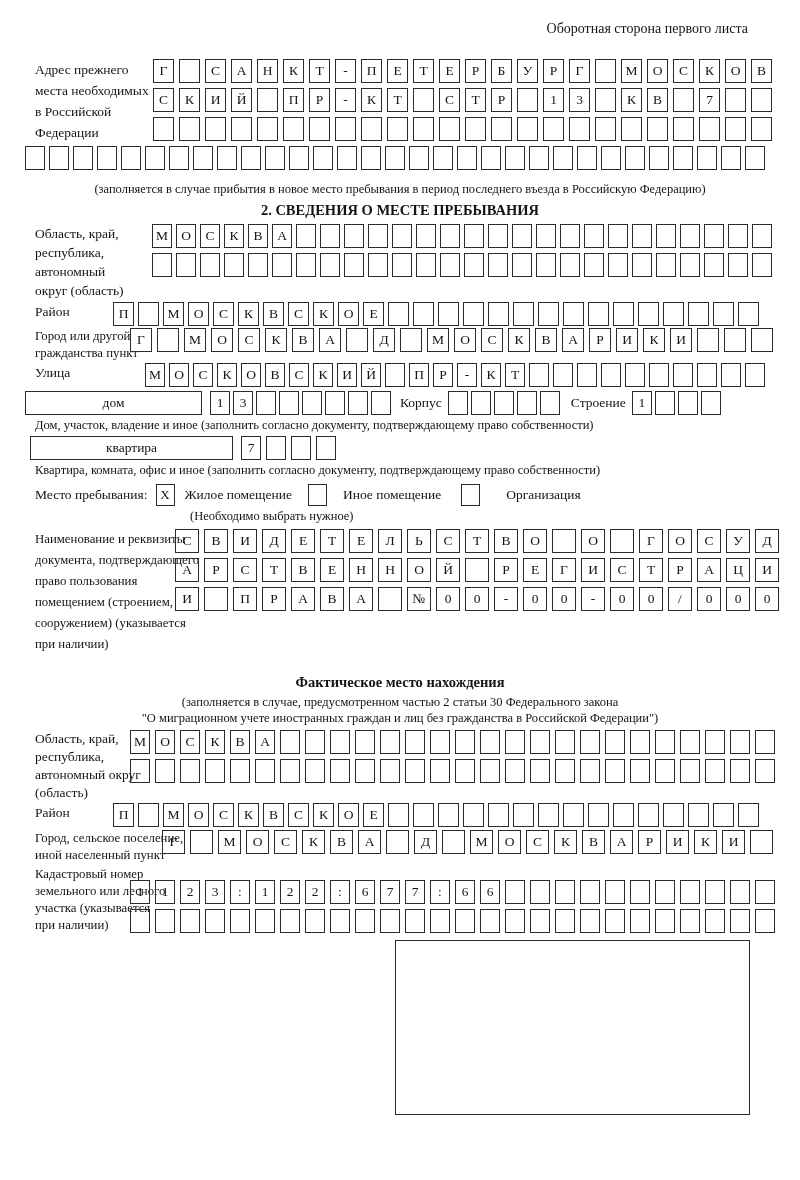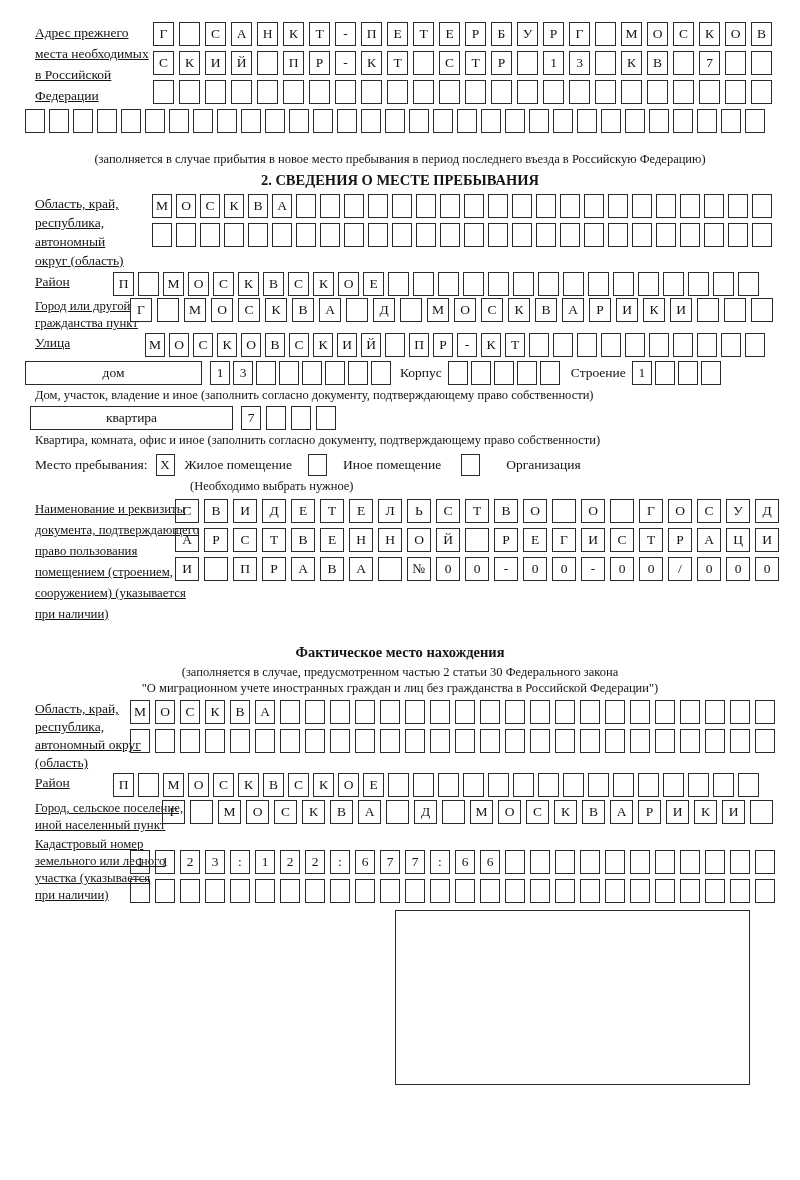--- a/index.html
+++ b/index.html
@@ -4,21 +4,21 @@
 <style>
   html,body{margin:0;padding:0;}
   body{
     width:800px;height:1180px;background:#ffffff;color:#141414;
     font-family:"Liberation Serif","DejaVu Serif",serif;
     -webkit-font-smoothing:antialiased;
   }
   .page{position:relative;width:800px;height:1180px;overflow:hidden;}
   .header{margin-top:20px;padding-right:52px;text-align:right;font-size:14px;line-height:17px;}
   .block{display:flex;align-items:flex-start;}
-  .label-col{flex:0 0 auto;text-decoration:underline;}
+  .label-col{flex:0 0 auto;}
   .lab-line{font-size:13.5px;line-height:19px;white-space:nowrap;}
   .rows{flex:0 0 auto;}
   .cellrow{display:flex;align-items:center;height:24px;}
   .cell{
     height:24px;border:1px solid #2b2b2b;box-sizing:border-box;flex:0 0 auto;
     display:flex;align-items:center;justify-content:center;
     font-size:13.5px;line-height:22px;
   }
   .wbox{
     height:24px;border:1px solid #2b2b2b;box-sizing:border-box;flex:0 0 auto;
@@ -33,20 +33,21 @@
   .caption{font-size:12.5px;line-height:16px;}
   .caption.center{text-align:center;}
   .title{text-align:center;font-weight:bold;font-size:14.5px;line-height:18px;}
   .bigbox{border:1.5px solid #2b2b2b;box-sizing:border-box;background:#fff;}
   .cap-multi{font-size:13.5px;text-align:center;line-height:17px;}
 </style>
 </head>
 <body>
 
 <div class="page">
+  <div class="header">Оборотная сторона первого листа</div>
   <div id="form-root">
       <div class="block" style="margin-top: 22px; margin-left: 35px;">
         <div class="label-col" style="width: 118px;">
           <div class="lab-line" style="line-height: 21px;">Адрес прежнего</div>
           <div class="lab-line" style="line-height: 21px;">места необходимых</div>
           <div class="lab-line" style="line-height: 21px;">в Российской</div>
           <div class="lab-line" style="line-height: 21px;">Федерации</div>
         </div>
         <div class="rows">
           <div class="cellrow" style="margin-bottom: 5px;">
@@ -159,21 +160,21 @@
             <div class="cell" style="width: 20px; margin-right: 4px;"></div>
             <div class="cell" style="width: 20px; margin-right: 4px;"></div>
             <div class="cell" style="width: 20px; margin-right: 4px;"></div>
             <div class="cell" style="width: 20px; margin-right: 4px;"></div>
             <div class="cell" style="width: 20px; margin-right: 4px;"></div>
             <div class="cell" style="width: 20px; margin-right: 4px;"></div>
             <div class="cell" style="width: 20px; margin-right: 4px;"></div>
           </div>
         </div>
       </div>
-      <div class="caption center" style="margin-top: 18px;">(заполняется в случае прибытия в новое место пребывания в период последнего въезда в Российскую Федерацию)</div>
+      <div class="caption center" style="margin-top: 11px;">(заполняется в случае прибытия в новое место пребывания в период последнего въезда в Российскую Федерацию)</div>
       <div class="title" style="margin-top: 4px;">2. СВЕДЕНИЯ О МЕСТЕ ПРЕБЫВАНИЯ</div>
       <div class="block" style="margin-top: 5px; margin-left: 35px;">
         <div class="label-col" style="width: 117px;">
           <div class="lab-line" style="line-height: 19px;">Область, край,</div>
           <div class="lab-line" style="line-height: 19px;">республика,</div>
           <div class="lab-line" style="line-height: 19px;">автономный</div>
           <div class="lab-line" style="line-height: 19px;">округ (область)</div>
         </div>
         <div class="rows">
           <div class="cellrow" style="margin-bottom: 5px;">

